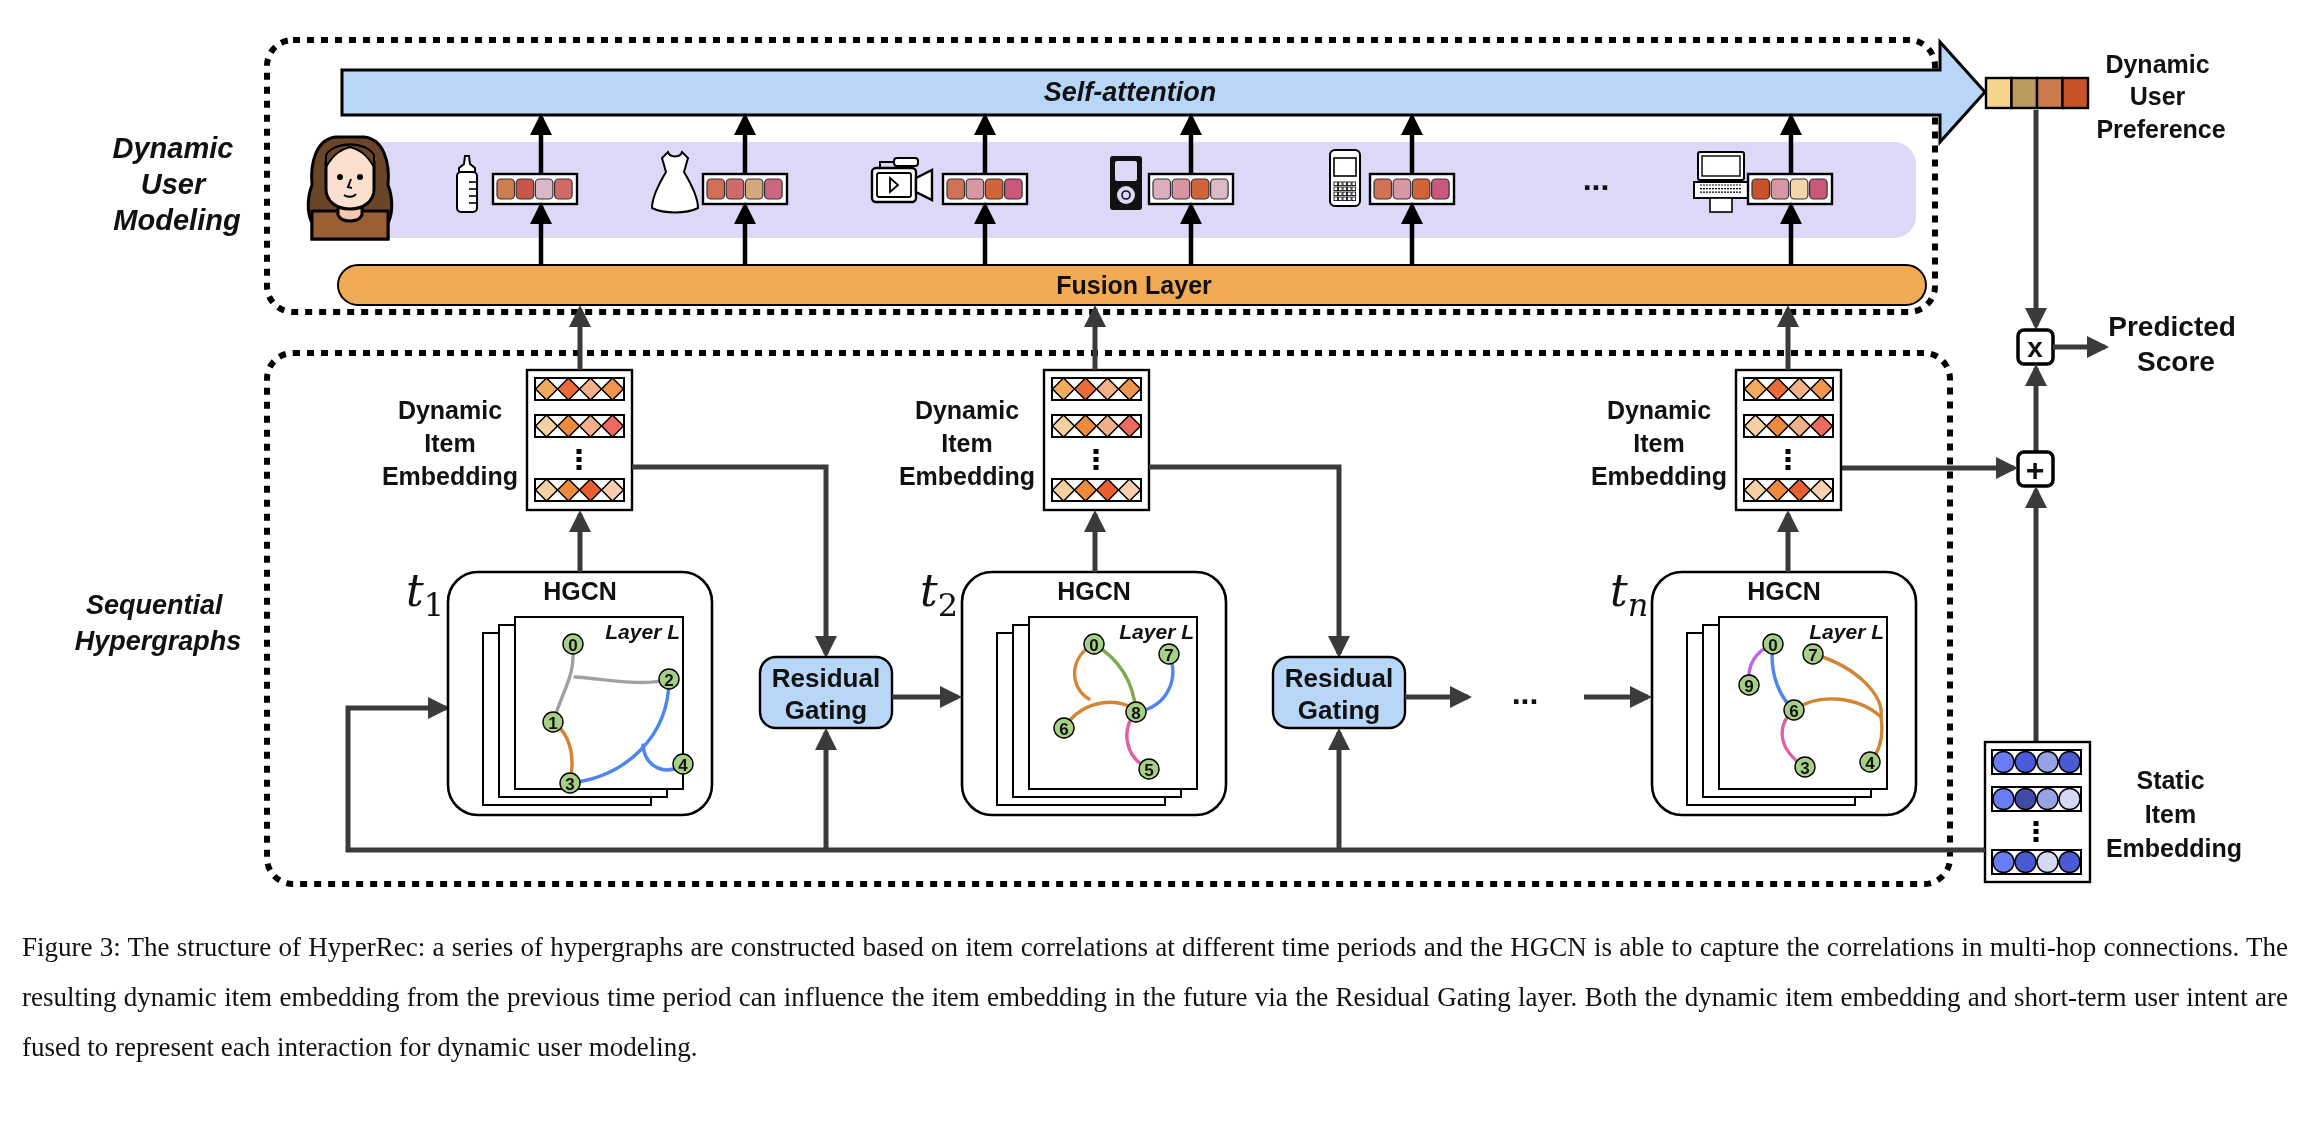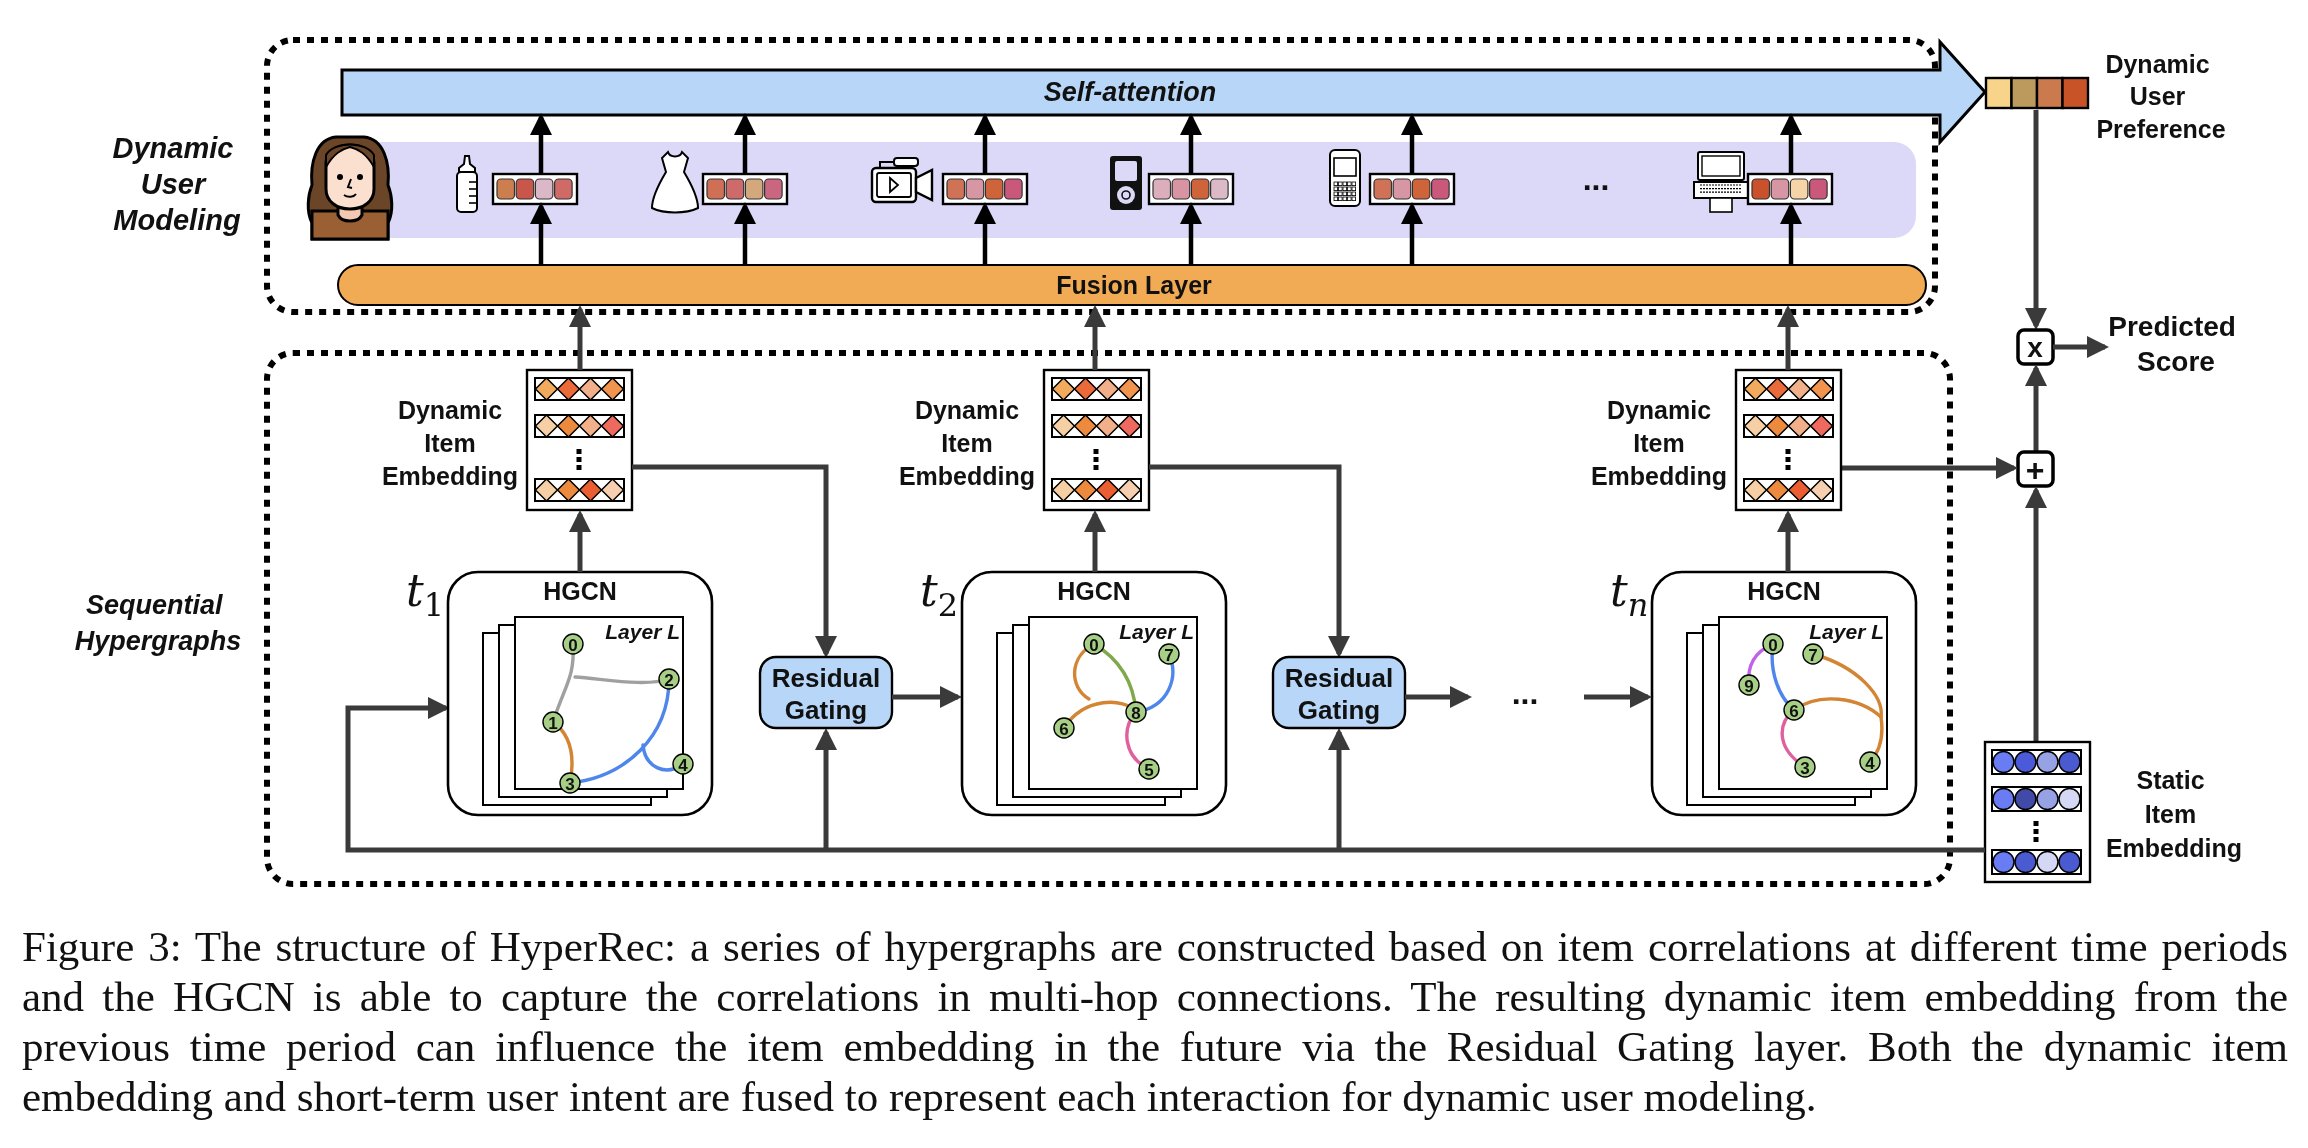--- a/index.html
+++ b/index.html
@@ -3,21 +3,21 @@
 <meta charset="utf-8">
 <style>
   html, body { margin:0; padding:0; background:#ffffff; }
   body { width:2308px; height:1148px; position:relative; overflow:hidden; font-family:"Liberation Sans", sans-serif; }
   #diagram { position:absolute; left:0; top:0; width:2308px; height:910px; }
   .lbl { font-family:"Liberation Sans", sans-serif; font-weight:bold; fill:#111; }
   .lbl-it { font-family:"Liberation Sans", sans-serif; font-weight:bold; font-style:italic; fill:#111; }
   .tmath { font-family:"DejaVu Serif", serif; font-style:italic; fill:#111; }
   #caption {
     position:absolute; left:22px; top:922px; width:2266px;
-    font-family:"Liberation Serif", serif; font-size:43px; line-height:50px;
+    font-family:"Liberation Serif", serif; font-size:27px; line-height:50px;
     color:#111; text-align:justify; text-align-last:left;
   }
 </style>
 </head>
 <body>
 
 <svg id="diagram" width="2308" height="910" viewBox="0 0 2308 910" xmlns="http://www.w3.org/2000/svg">
   <defs>
     <marker id="ah-black" markerWidth="10" markerHeight="10" refX="8" refY="5" orient="auto" markerUnits="userSpaceOnUse" viewBox="0 0 10 10">
       <path d="M0,0 L10,5 L0,10 z" fill="#000"></path>

